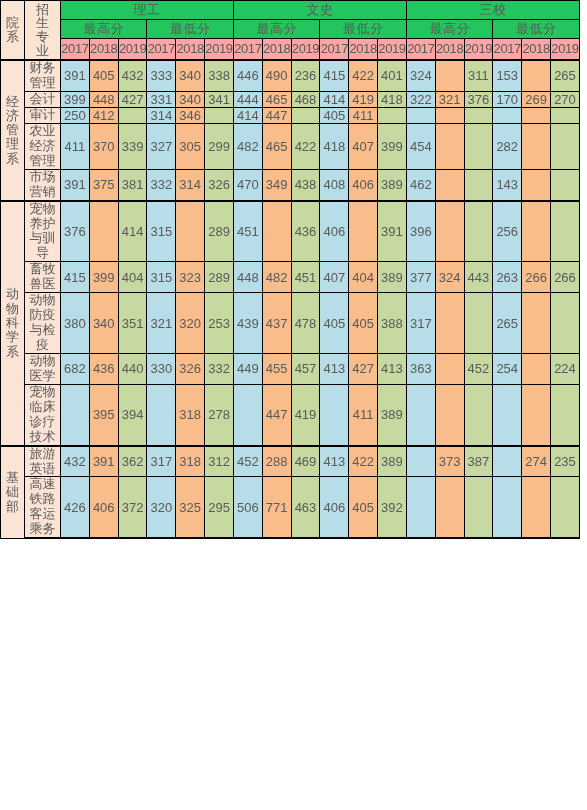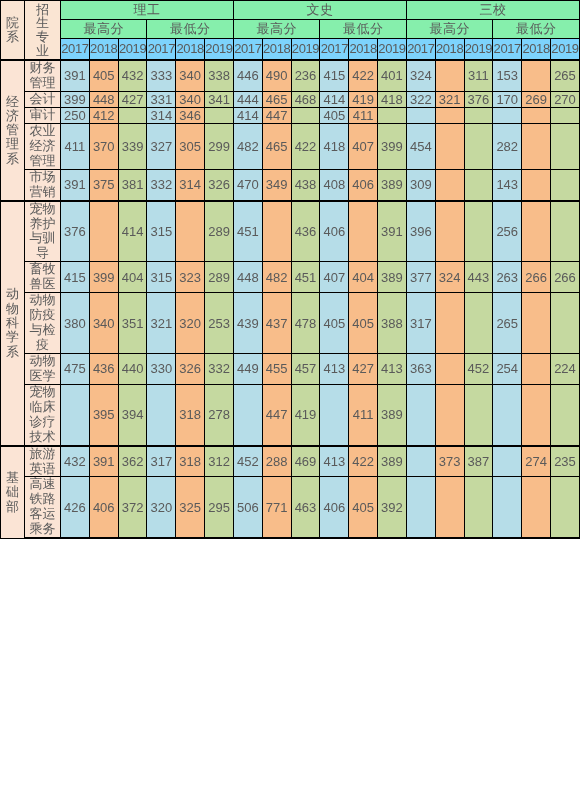--- a/index.html
+++ b/index.html
@@ -26,27 +26,27 @@
     padding: 0;
     font-weight: normal;
     font-size: 13px;
     text-align: center;
     vertical-align: middle;
     color: #5a5a5a;
     overflow: hidden;
   }
   
   .hdr {
-    background: #86efac;
+    background: #22c55e;
     font-size: 13.5px;
     letter-spacing: 0.5px;
     margin-left: 20px;
   }
   .hdr-year {
-    background: #7dd3fc;
+    background: #fca5a5;
     font-size: 12.5px;
     height: 20px;
     line-height: 20px;
     letter-spacing: -0.4px;
   }
   .corner {
     background: #fae5d3;
     font-size: 13.5px;
     line-height: 1.05;
     padding: 2px 0;
@@ -245,21 +245,21 @@
         <td class="y2019">381</td>
         <td class="y2017">332</td>
         <td class="y2018">314</td>
         <td class="y2019">326</td>
         <td class="y2017 sep-left">470</td>
         <td class="y2018">349</td>
         <td class="y2019">438</td>
         <td class="y2017">408</td>
         <td class="y2018">406</td>
         <td class="y2019">389</td>
-        <td class="y2017 sep-left">309</td>
+        <td class="y2017 sep-left">462</td>
         <td class="y2018"></td>
         <td class="y2019"></td>
         <td class="y2017">143</td>
         <td class="y2018"></td>
         <td class="y2019"></td>
       </tr>
       <tr class="grp-row">
         <td class="dept" rowspan="5">
           <span class="vert">动</span>
           <span class="vert">物</span>
@@ -340,21 +340,21 @@
         <td class="y2019"></td>
         <td class="y2017">265</td>
         <td class="y2018"></td>
         <td class="y2019"></td>
       </tr>
       <tr>
         <td class="major">
           <span>动物</span>
           <span>医学</span>
         </td>
-        <td class="y2017 sep-left">475</td>
+        <td class="y2017 sep-left">682</td>
         <td class="y2018">436</td>
         <td class="y2019">440</td>
         <td class="y2017">330</td>
         <td class="y2018">326</td>
         <td class="y2019">332</td>
         <td class="y2017 sep-left">449</td>
         <td class="y2018">455</td>
         <td class="y2019">457</td>
         <td class="y2017">413</td>
         <td class="y2018">427</td>

